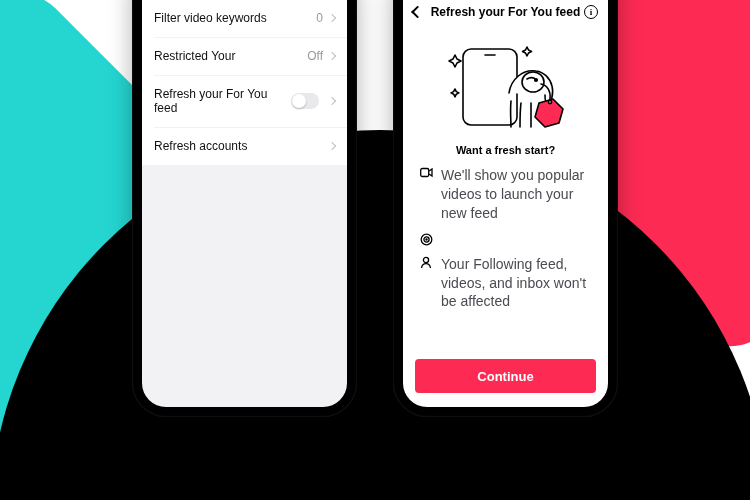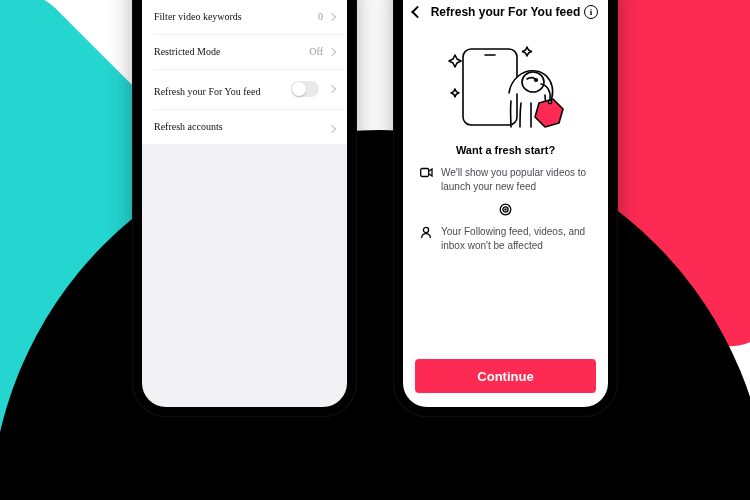--- a/index.html
+++ b/index.html
@@ -61,41 +61,40 @@
     height:34px; display:flex; align-items:center; justify-content:center; position:relative;
     font-size:12px; font-weight:600;
   }
   .header .back { position:absolute; left:10px; top:50%; transform:translateY(-50%); }
   .header .info { position:absolute; right:10px; top:50%; transform:translateY(-50%); }
   .chev-left { width:9px; height:9px; border-left:2px solid #000; border-bottom:2px solid #000; transform:rotate(45deg); display:block;}
   .info-icon { width:14px; height:14px; border:1.4px solid #000; border-radius:50%; display:flex; align-items:center; justify-content:center; font-size:9px; font-weight:700; font-family:Georgia, serif;}
   
   .list { background:#fff; margin-top:4px;}
   .row {
-    display:flex; align-items:flex-end; justify-content:space-between;
-    padding:12px 12px; font-size:10px;
+    display:flex; align-items:center; justify-content:space-between;
+    padding:12px 12px; font-size:12px;
     position:relative;
-    font-family:Liberation Serif, serif;
   }
   .row + .row::before { content:""; position:absolute; top:0; left:12px; right:0; height:1px; background:rgba(0,0,0,.05);}
   .row .lbl { color:#111; }
   .row .val { color:#9a9a9f; display:flex; align-items:center; gap:6px;}
   .chev-right { width:6px; height:6px; border-right:1.5px solid #bfbfc4; border-top:1.5px solid #bfbfc4; transform:rotate(45deg); display:inline-block;}
   .toggle {
     width:28px;height:16px;background:#e9e9ec;border-radius:10px;position:relative;
     margin-left:auto; display:inline-block;
   }
   .toggle::after{content:"";position:absolute;left:1px;top:1px;width:14px;height:14px;background:#fff;border-radius:50%;box-shadow:0 1px 2px rgba(0,0,0,.25);}
   
   .illus {
     display:flex; justify-content:center; padding:12px 0 2px;
   }
   .headline { text-align:center; font-size:11px; font-weight:700; margin:6px 0 10px;}
   .bullets { padding:0 16px; display:flex; flex-direction:column; gap:9px;}
-  .bullet { display:flex; gap:8px; font-size:10px; line-height:1.35; color:#4b4b52;justify-content:center;}
+  .bullet { display:flex; gap:8px; font-size:14px; line-height:1.35; color:#4b4b52;}
   .bullet .ic { flex:0 0 14px; display:flex; justify-content:center; padding-top:1px;}
   .bullet svg { stroke:#000; fill:none; stroke-width:1.3;}
   .cta-wrap { margin-top:auto; padding:10px 12px 14px;}
   .cta {
     width:100%; height:34px; background:#fd2b54; color:#fff;
     border:none; border-radius:4px; font-size:13px; font-weight:600;
     display:flex; align-items:center; justify-content:center;
   }
 </style>
 </head>
@@ -125,21 +124,21 @@
       </div>
       <div class="list">
         <div class="row">
           <span class="lbl">Filter video keywords</span>
           <span class="val">
               <span>0</span>
               <span class="chev-right"></span>
             </span>
         </div>
         <div class="row">
-          <span class="lbl">Restricted Mode</span>
+          <span class="lbl">Restricted Your</span>
           <span class="val">
               <span>Off</span>
               <span class="chev-right"></span>
             </span>
         </div>
         <div class="row">
           <span class="lbl">Refresh your For You feed</span>
           <span class="val" style="gap:10px;">
               <span class="toggle"></span>
               <span class="chev-right"></span>

